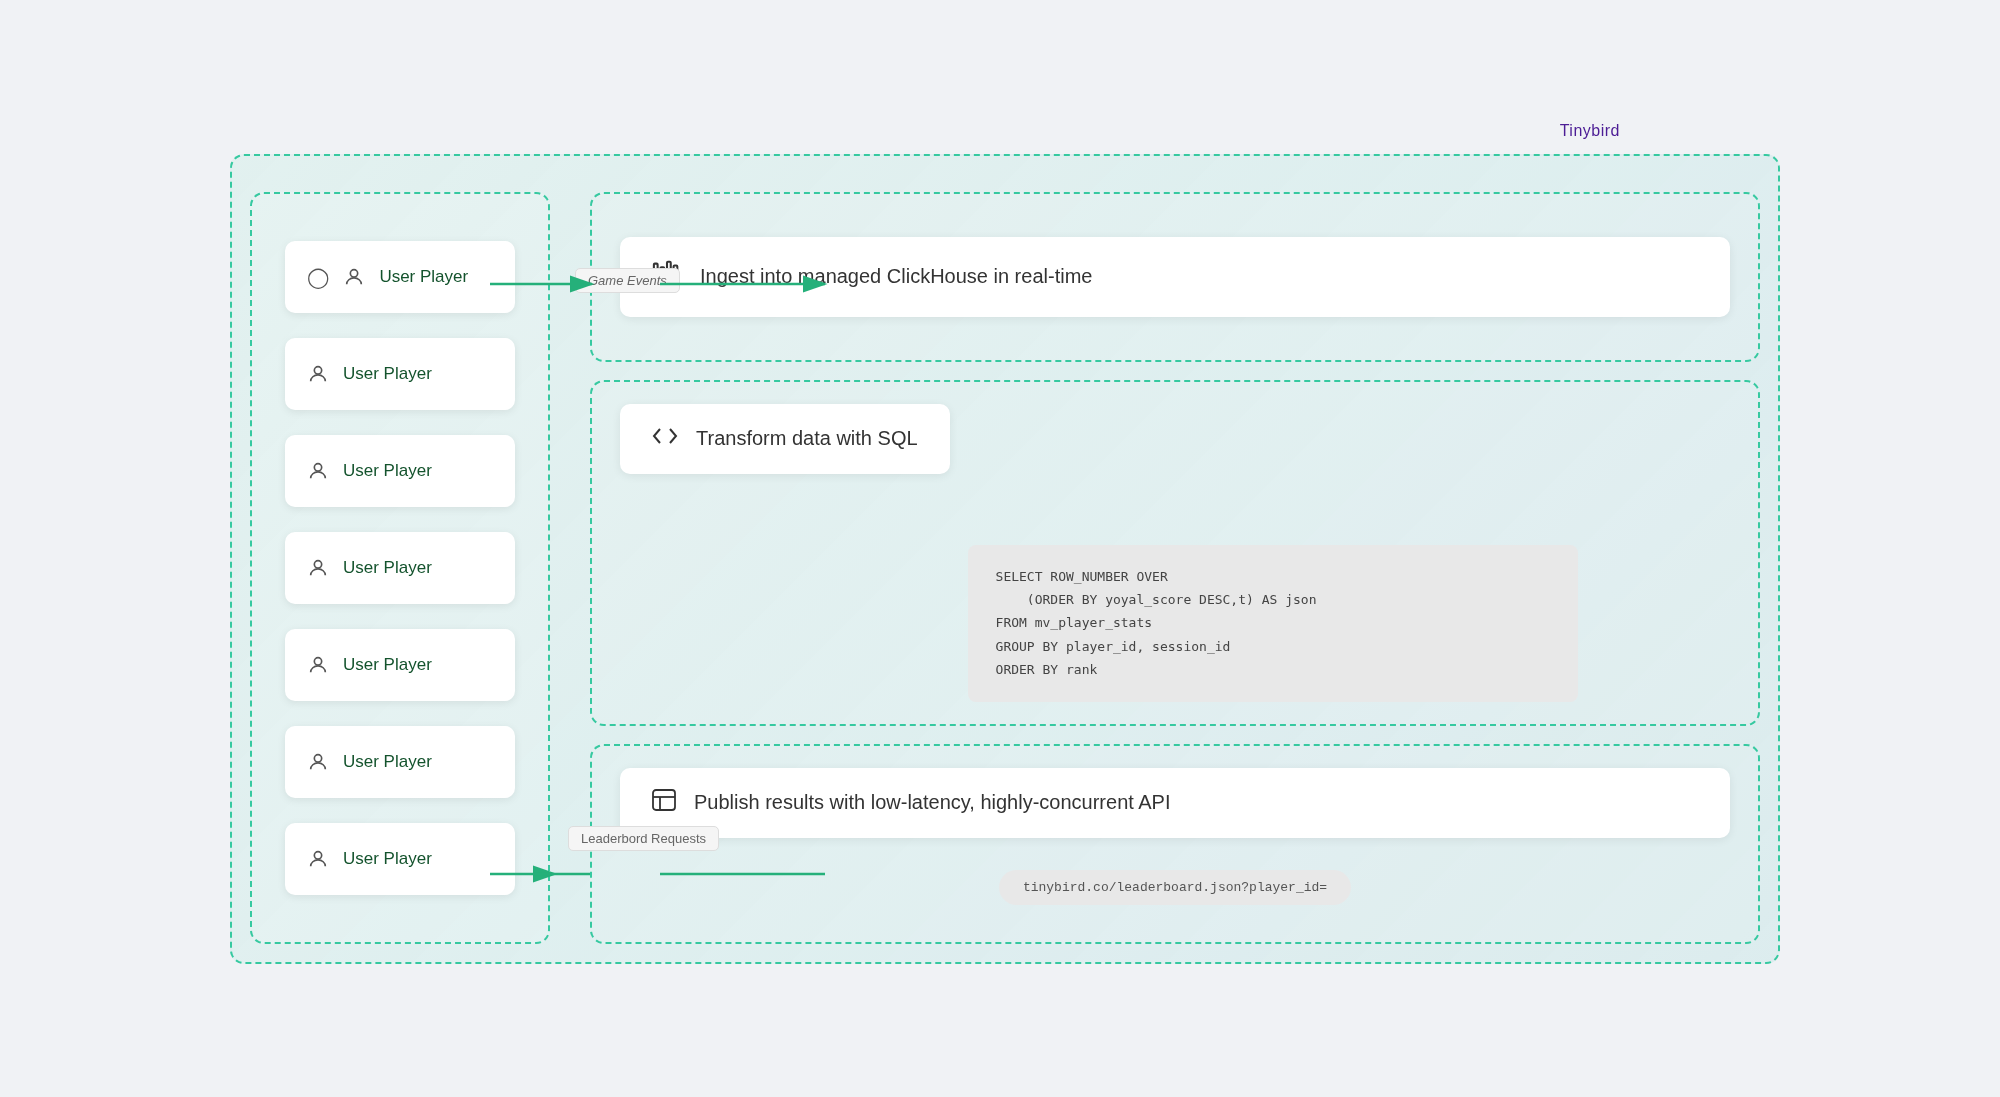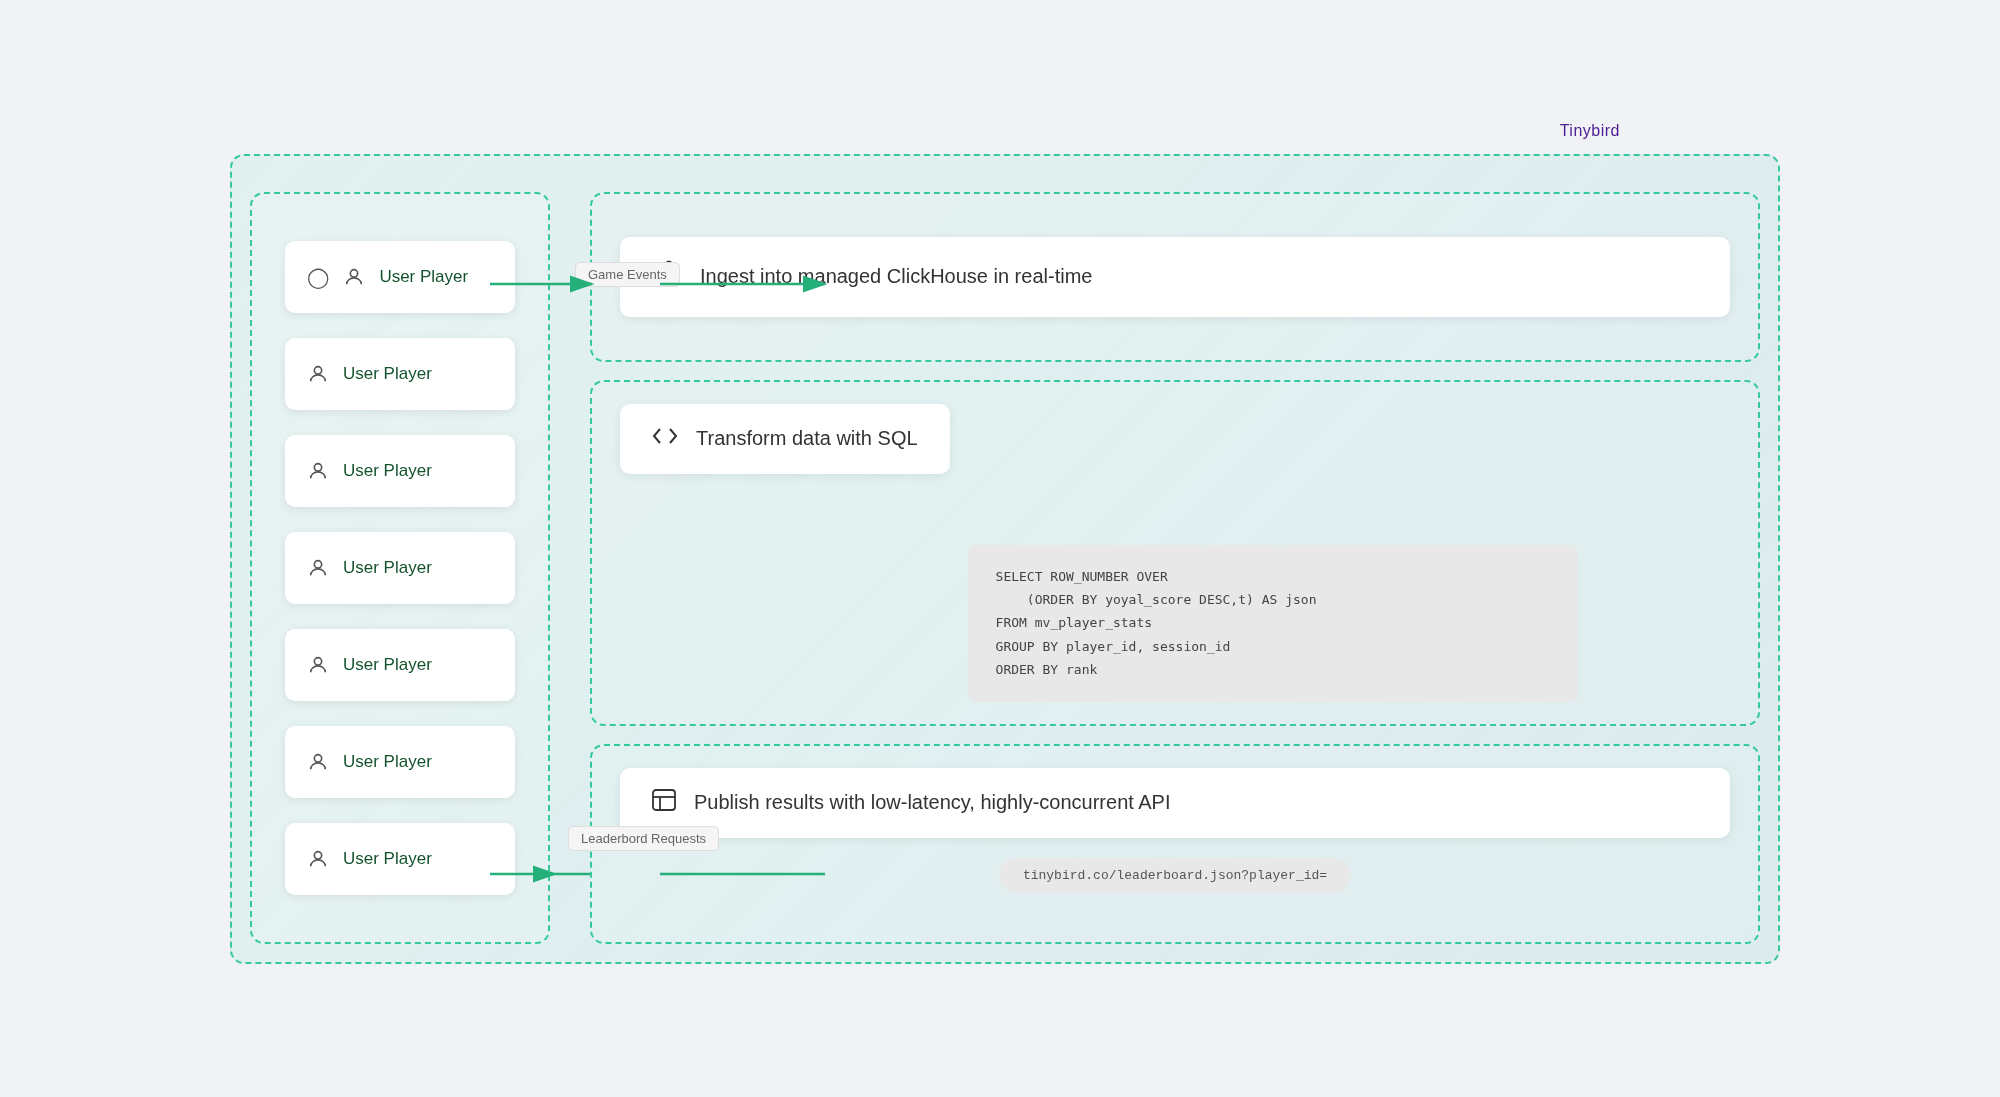--- a/index.html
+++ b/index.html
@@ -163,21 +163,21 @@
     }
     
     .publish-box {
       border: 2px dashed #36c9a0;
       border-radius: 14px;
       background: rgba(255,255,255,0.1);
       padding: 22px 28px;
       height: 200px;
       display: flex;
       flex-direction: column;
-      gap: 20px;
+      gap: 32px;
     }
     .publish-inner {
       background: #fff;
       border-radius: 10px;
       box-shadow: 0 2px 10px rgba(0,0,0,0.07);
       display: flex;
       align-items: center;
       gap: 18px;
       padding: 0 32px;
       height: 70px;
@@ -213,22 +213,23 @@
       position: absolute;
       background: #f5f5f5;
       border: 1px solid #ddd;
       border-radius: 5px;
       padding: 4px 12px;
       font-size: 13px;
       color: #666;
       white-space: nowrap;
     }
     .game-events-label {
-      top: 188px;
+      top: 194px;
       left: 475px;
+      font-style: italic;
     }
     .leaderboard-label {
       bottom: 173px;
       left: 468px;
     }
   </style>
 </head>
 <body>
 
 <div class="canvas">

